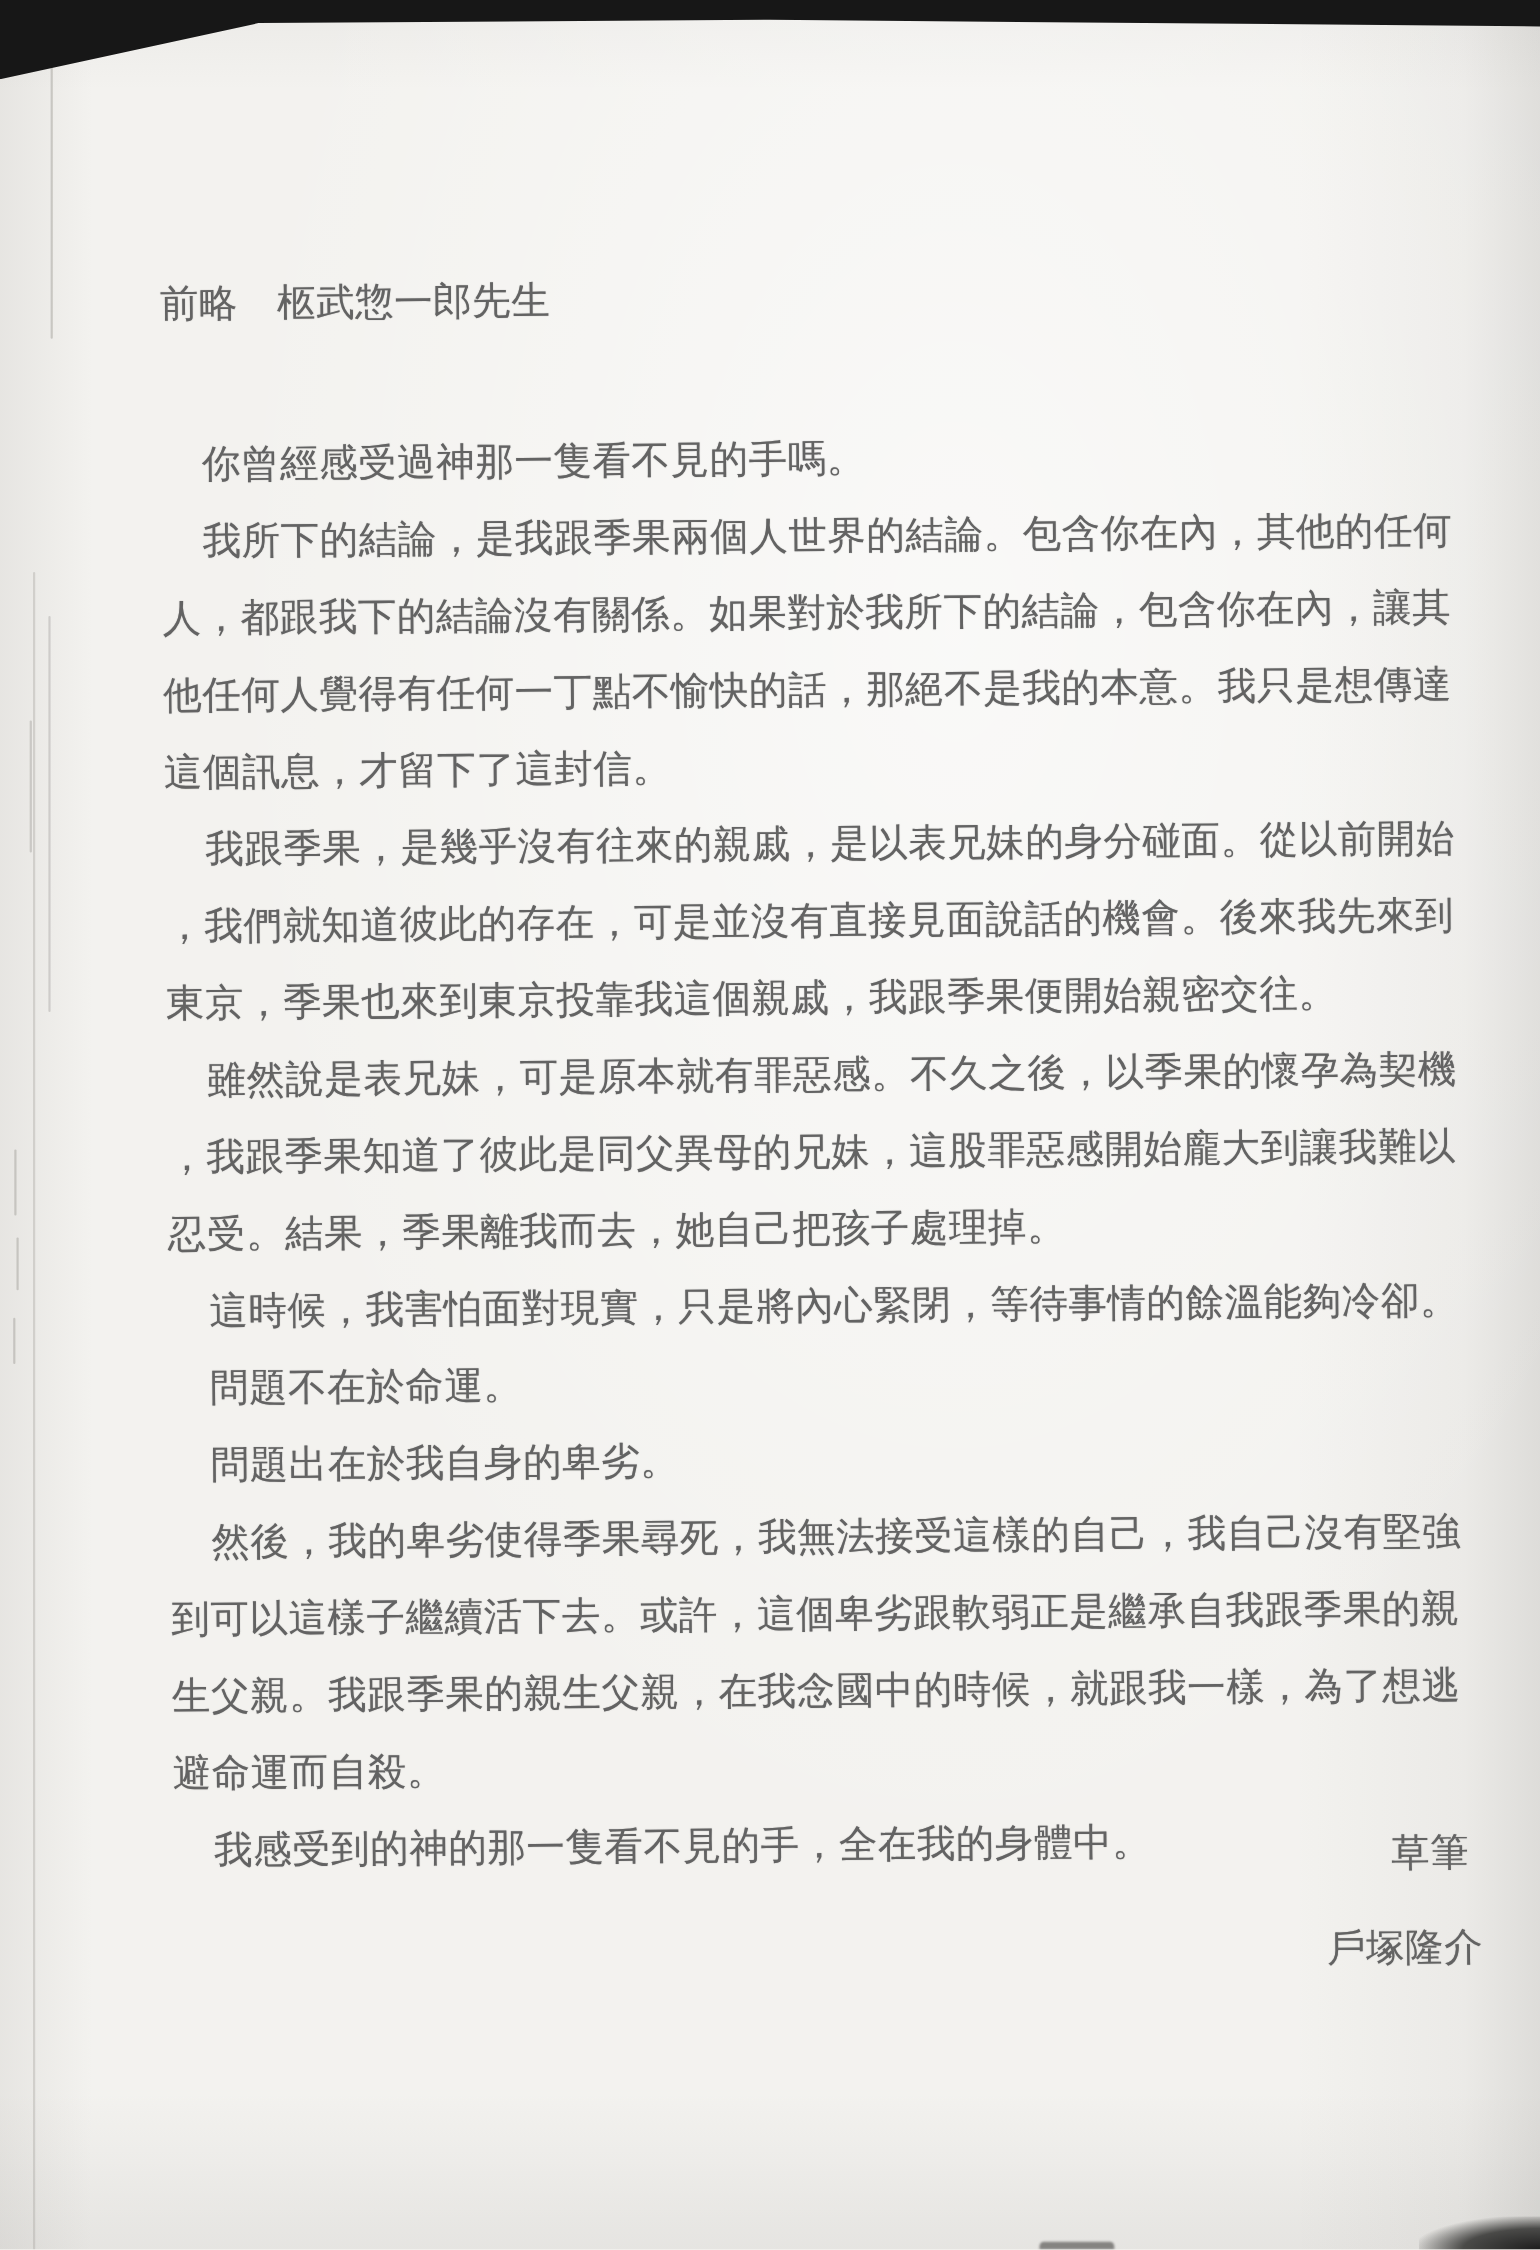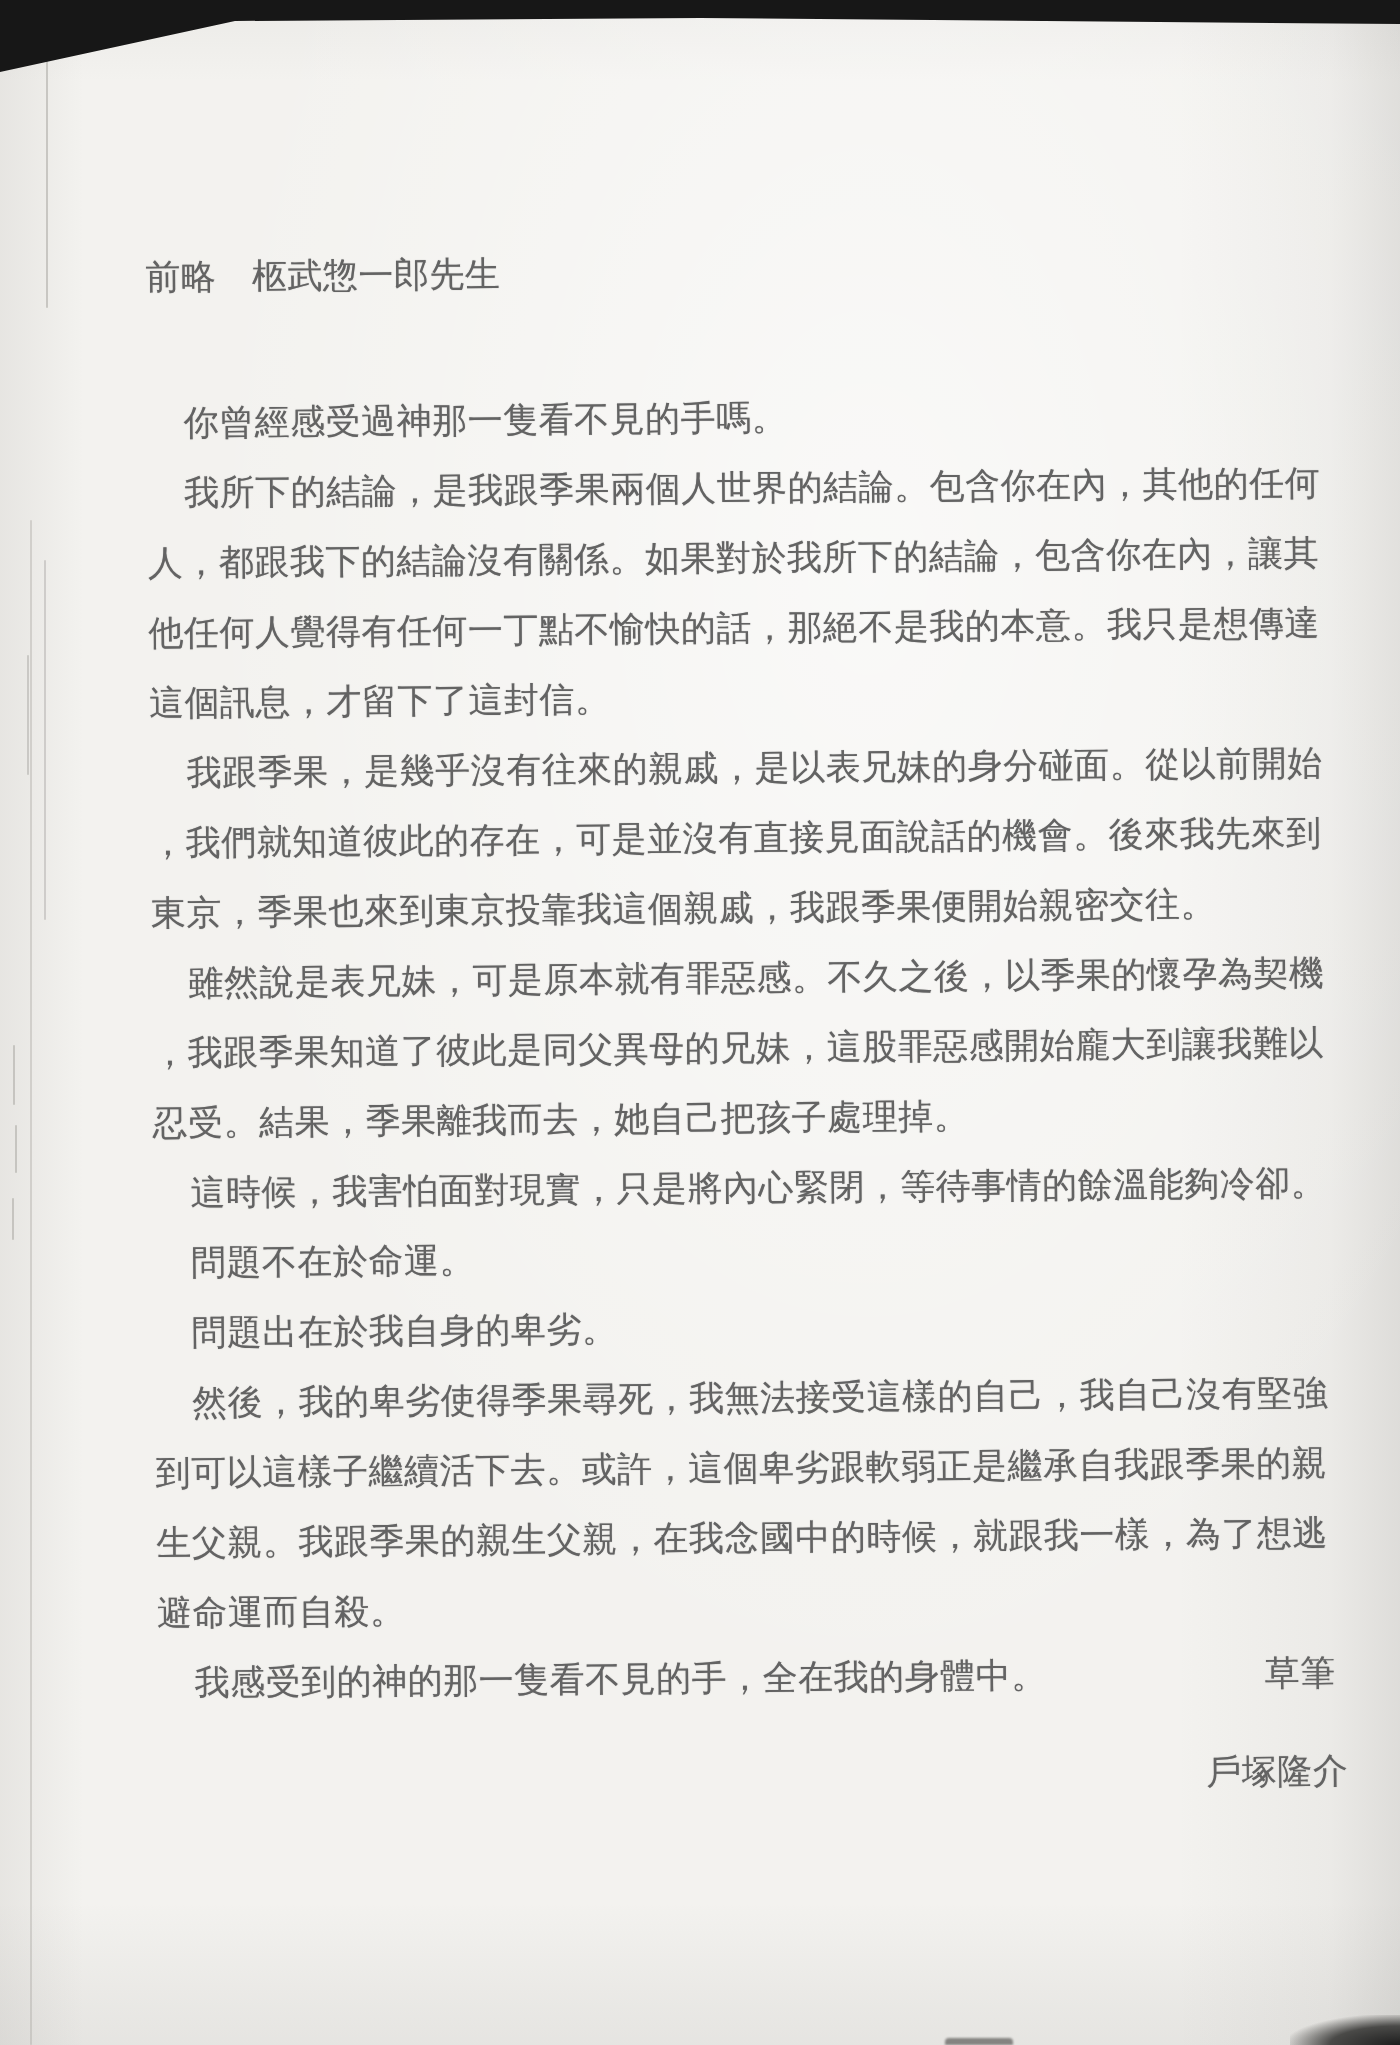--- a/index.html
+++ b/index.html
@@ -55,21 +55,21 @@
     transform-origin:0 0;
     color:#636363;
     font-size:35px;
     letter-spacing:.5px;
     text-shadow:0 0 1px rgba(99,99,99,.55);
   }
   .line{height:70px;line-height:70px;white-space:nowrap;overflow:visible;position:relative;}
   .line.indent{padding-left:37px;}
   .gap-after-salutation{height:76px;}
   .gap-before-signature{height:28px;}
-  .closing-mark{position:absolute;right:14px;top:0;height:70px;line-height:70px;}
+  .closing-mark{position:absolute;right:14px;top:12px;height:70px;line-height:70px;}
   .signature-line{text-align:right;padding-right:2px;}
 </style>
 </head>
 <body>
 
 <div class="paper-shading"></div>
 <div class="left-page-edges">
   <div class="edge-line a"></div>
   <div class="edge-line b"></div>
   <div class="edge-line c"></div>

